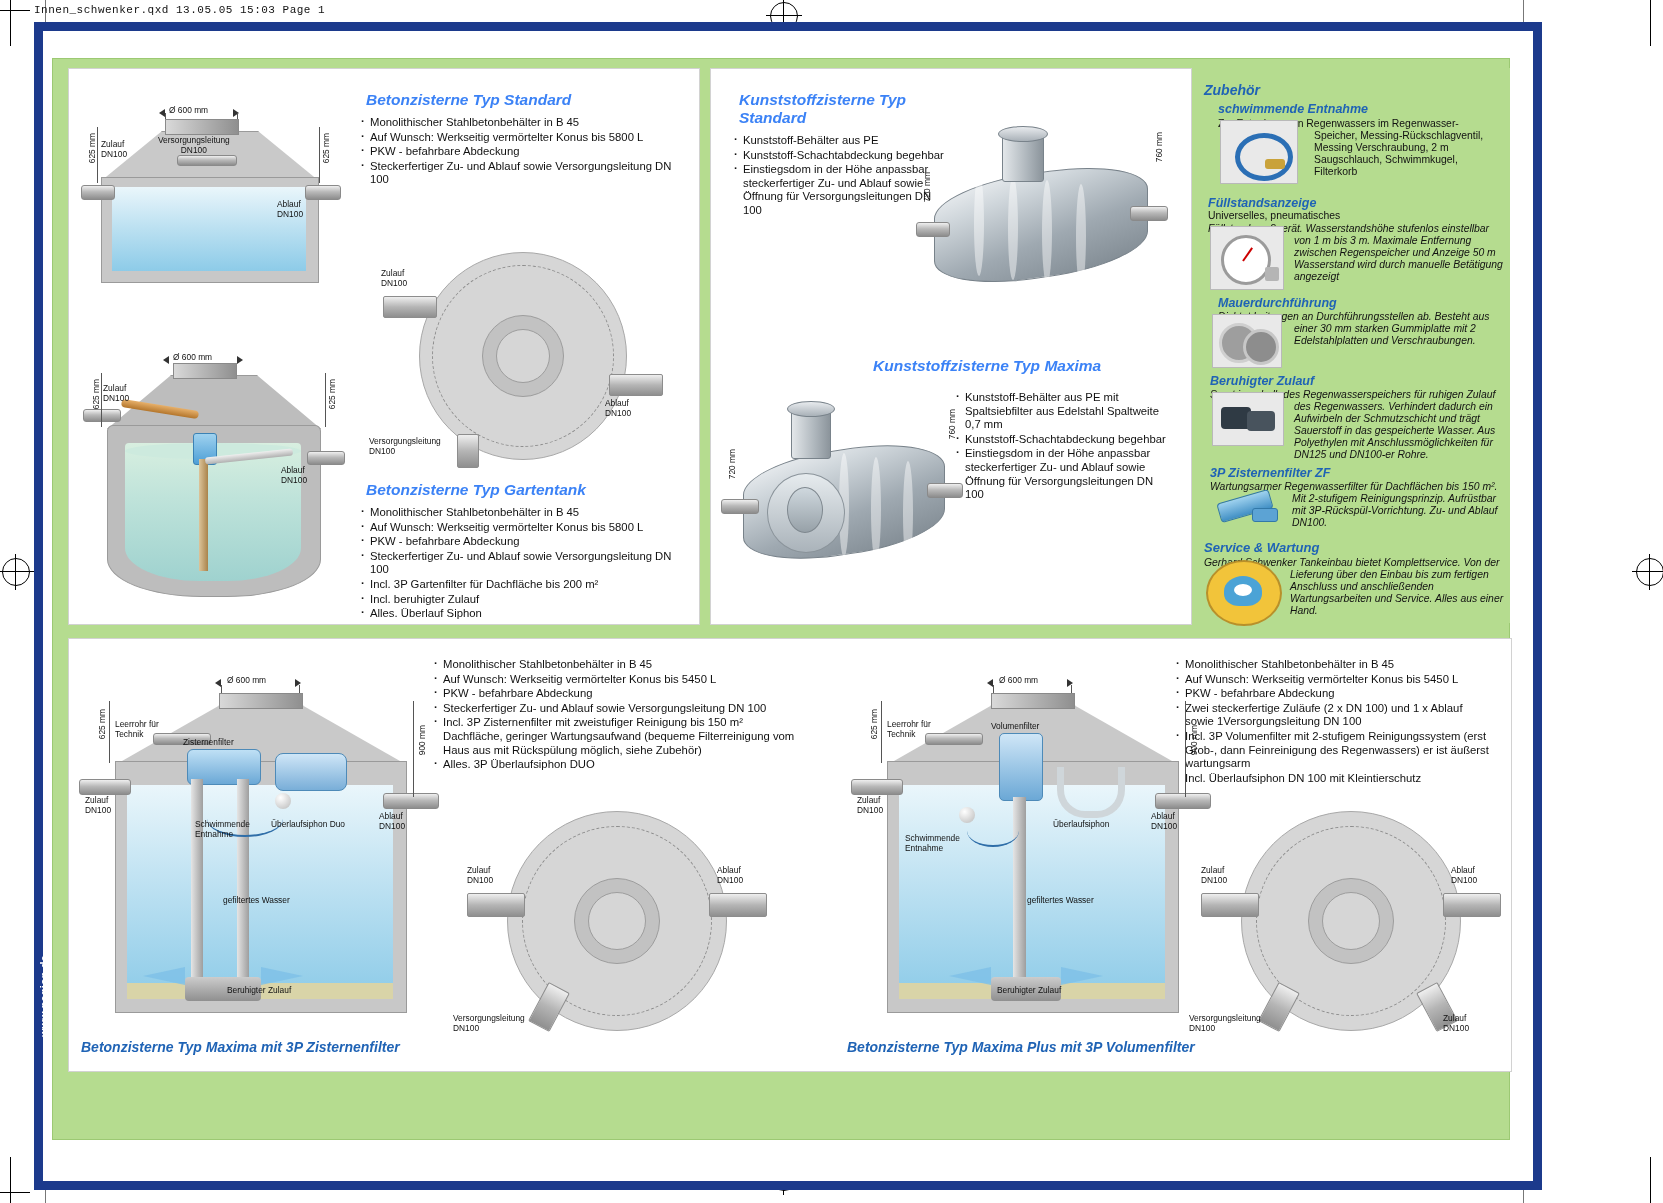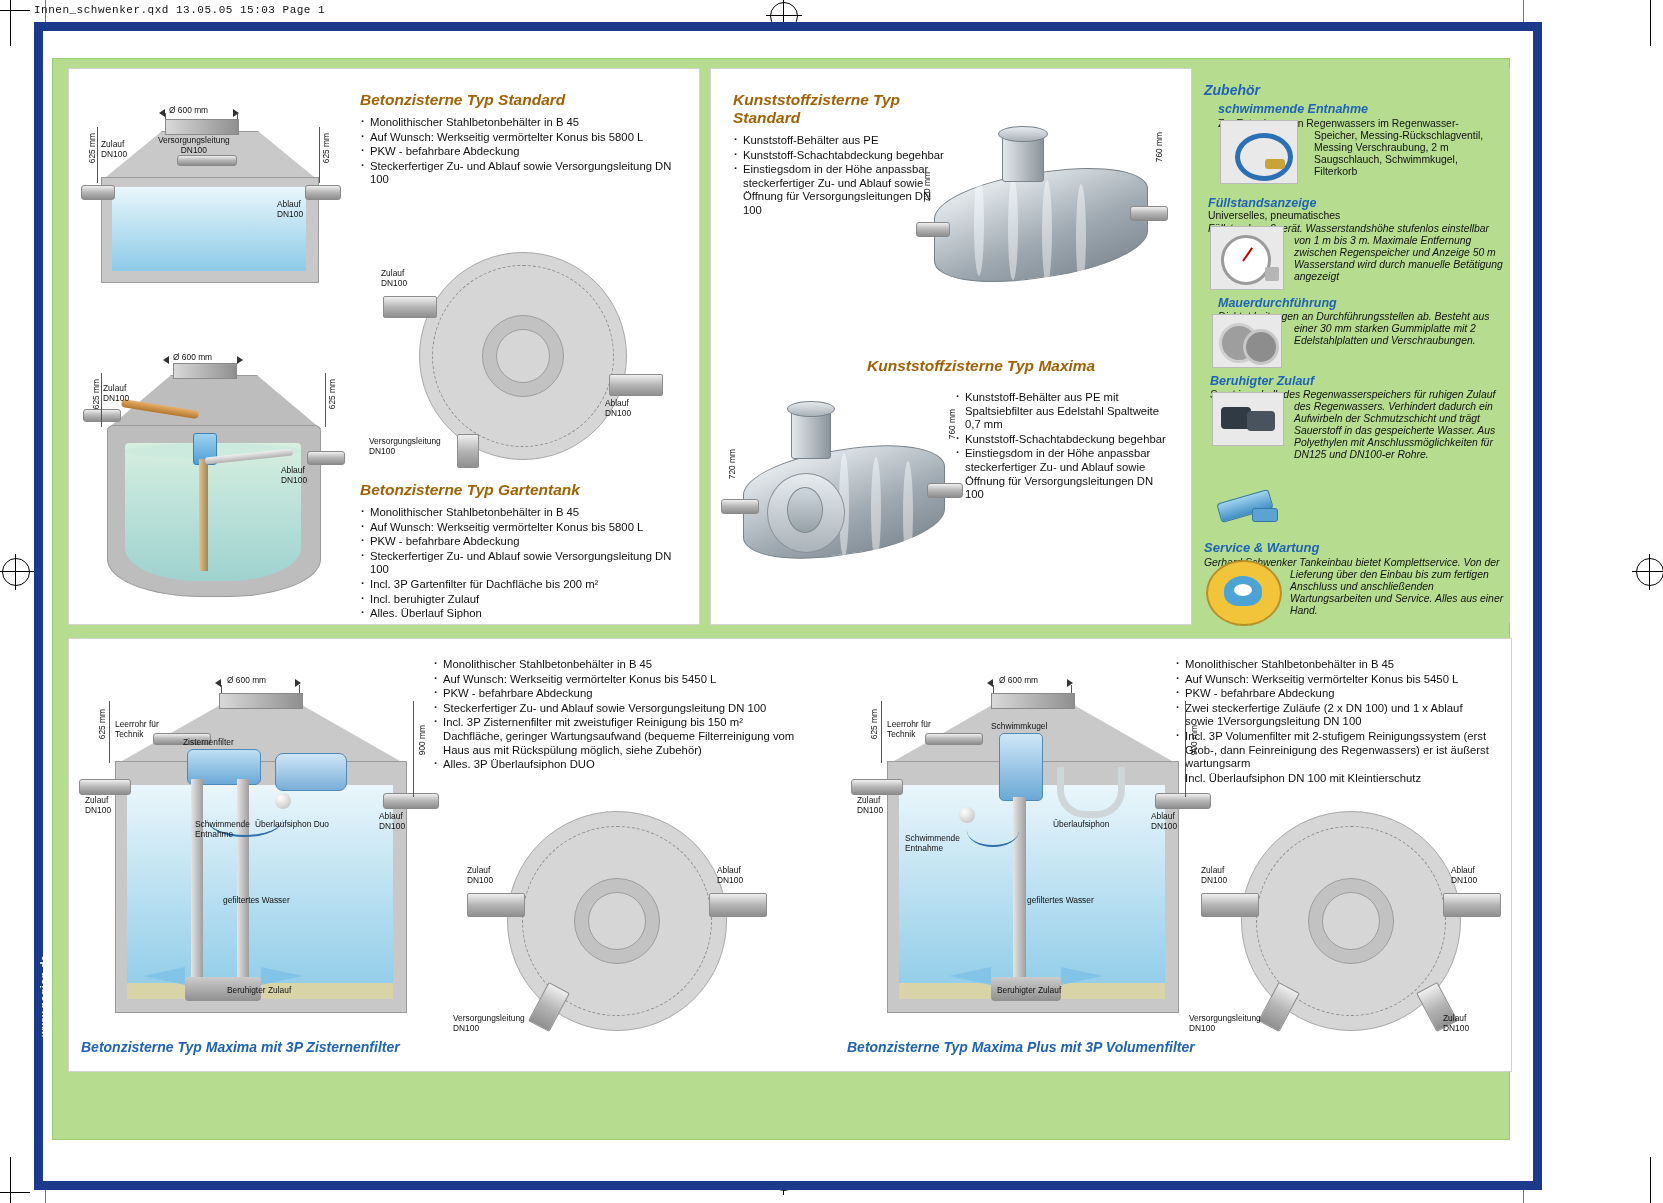--- a/index.html
+++ b/index.html
@@ -27,21 +27,21 @@
   
   #card-left{left:68px;top:68px;width:630px;height:555px;}
   
   #card-mid{left:710px;top:68px;width:480px;height:555px;}
   
   #card-right{left:1196px;top:68px;width:314px;height:555px;background:#b5dc8f;border:none;}
   
   #card-bottom{left:68px;top:638px;width:1442px;height:432px;}
 
   h2.title{
-    color:#a16207;font-size:15.5px;font-style:italic;font-weight:bold;margin:0 0 7px 6px;
+    color:#3b82f6;font-size:15.5px;font-style:italic;font-weight:bold;margin:0 0 7px 12px;
   }
   h3.acc-title{color:#1f63b5;font-size:12.5px;font-style:italic;font-weight:bold;margin:0;}
   .acc-title2{color:#1f63b5;font-size:12.5px;font-style:italic;font-weight:bold;}
 
   ul.speclist{margin:7px;padding:0;list-style:none;}
   ul.speclist li{
     font-size:11.3px;line-height:13.6px;color:#111;margin-bottom:1px;
     padding-left:9px;position:relative;
   }
   ul.speclist li:before{content:"\00b7";position:absolute;left:0;top:-1px;font-weight:bold;}
@@ -326,20 +326,24 @@
 
     <div class="blk" style="left:14px;top:306px;width:298px;">
       <div class="acc-title2">Beruhigter Zulauf</div>
       <div class="acc-txt" style="padding-left:84px;text-indent:-84px;margin-top:1px;">Sorgt innerhalb des Regenwasserspeichers für ruhigen Zulauf des Regenwassers. Verhindert dadurch ein Aufwirbeln der Schmutzschicht und trägt Sauerstoff in das gespeicherte Wasser. Aus Polyethylen mit Anschlussmöglichkeiten für DN125 und DN100-er Rohre.</div>
     </div>
     <div class="acc-img" style="left:16px;top:324px;width:70px;height:52px;">
       <div style="position:absolute;left:8px;top:14px;width:30px;height:22px;background:#2f3a44;border-radius:4px;"></div>
       <div style="position:absolute;left:34px;top:18px;width:28px;height:20px;background:#48535d;border-radius:4px;"></div>
     </div>
 
+    <div class="blk" style="left:14px;top:398px;width:298px;">
+      <div class="acc-title2">3P Zisternenfilter ZF</div>
+      <div class="acc-txt" style="padding-left:82px;text-indent:-82px;margin-top:1px;">Wartungsarmer Regenwasserfilter für Dachflächen bis 150 m². Mit 2-stufigem Reinigungsprinzip. Aufrüstbar mit 3P-Rückspül-Vorrichtung. Zu- und Ablauf DN100.</div>
+    </div>
     <div class="acc-img" style="left:16px;top:414px;width:70px;height:52px;background:transparent;border:none;">
       <div style="position:absolute;left:6px;top:14px;width:52px;height:18px;background:linear-gradient(180deg,#9fd2ef,#3f8ec4);border:1px solid #3278a8;border-radius:4px;transform:rotate(-16deg);"></div>
       <div style="position:absolute;left:40px;top:26px;width:24px;height:12px;background:#5ca3d4;border:1px solid #3278a8;border-radius:3px;"></div>
     </div>
 
     <div class="blk" style="left:8px;top:472px;width:304px;">
       <div class="acc-title2" style="font-size:13px;">Service &amp; Wartung</div>
       <div class="acc-txt" style="padding-left:86px;text-indent:-86px;margin-top:2px;">Gerhard Schwenker Tankeinbau bietet Komplettservice. Von der Lieferung über den Einbau bis zum fertigen Anschluss und anschließenden Wartungsarbeiten und Service. Alles aus einer Hand.</div>
     </div>
     <div class="acc-img" style="left:10px;top:492px;width:72px;height:62px;border-radius:50%;background:#f2c43a;border:2px solid #b8902a;">
@@ -399,21 +403,21 @@
       </div>
       <div class="lbl" style="left:104px;top:70px;">Zisternenfilter</div>
       <div class="lbl" style="left:6px;top:128px;">
         <span>Zulauf</span><br>
         <span>DN100</span>
       </div>
       <div class="lbl" style="left:300px;top:144px;">
         <span>Ablauf</span><br>
         <span>DN100</span>
       </div>
-      <div class="lbl" style="left:176px;top:152px;">Überlaufsiphon Duo</div>
+      <div class="lbl" style="left:192px;top:152px;">Überlaufsiphon Duo</div>
       <div class="lbl" style="left:116px;top:152px;">
         <span>Schwimmende</span><br>
         <span>Entnahme</span>
       </div>
       <div class="lbl" style="left:144px;top:228px;">gefiltertes Wasser</div>
       <div class="lbl" style="left:148px;top:318px;">Beruhigter Zulauf</div>
     </div>
 
     <div class="ill" style="left:382px;top:160px;width:330px;height:250px;">
       <div class="topview" style="left:56px;top:12px;width:218px;height:218px;">
@@ -479,21 +483,21 @@
 
       <div class="dimv" style="left:18px;top:42px;">625 mm</div>
       <div class="dimv" style="left:338px;top:58px;">900 mm</div>
       <div style="position:absolute;left:30px;top:34px;width:1px;height:62px;background:#555;"></div>
       <div style="position:absolute;left:334px;top:34px;width:1px;height:96px;background:#555;"></div>
 
       <div class="lbl" style="left:36px;top:52px;">
         <span>Leerrohr für</span><br>
         <span>Technik</span>
       </div>
-      <div class="lbl" style="left:140px;top:54px;">Schwimmkugel</div>
+      <div class="lbl" style="left:140px;top:54px;">Volumenfilter</div>
       <div class="lbl" style="left:6px;top:128px;">
         <span>Zulauf</span><br>
         <span>DN100</span>
       </div>
       <div class="lbl" style="left:300px;top:144px;">
         <span>Ablauf</span><br>
         <span>DN100</span>
       </div>
       <div class="lbl" style="left:202px;top:152px;">Überlaufsiphon</div>
       <div class="lbl" style="left:54px;top:166px;">

